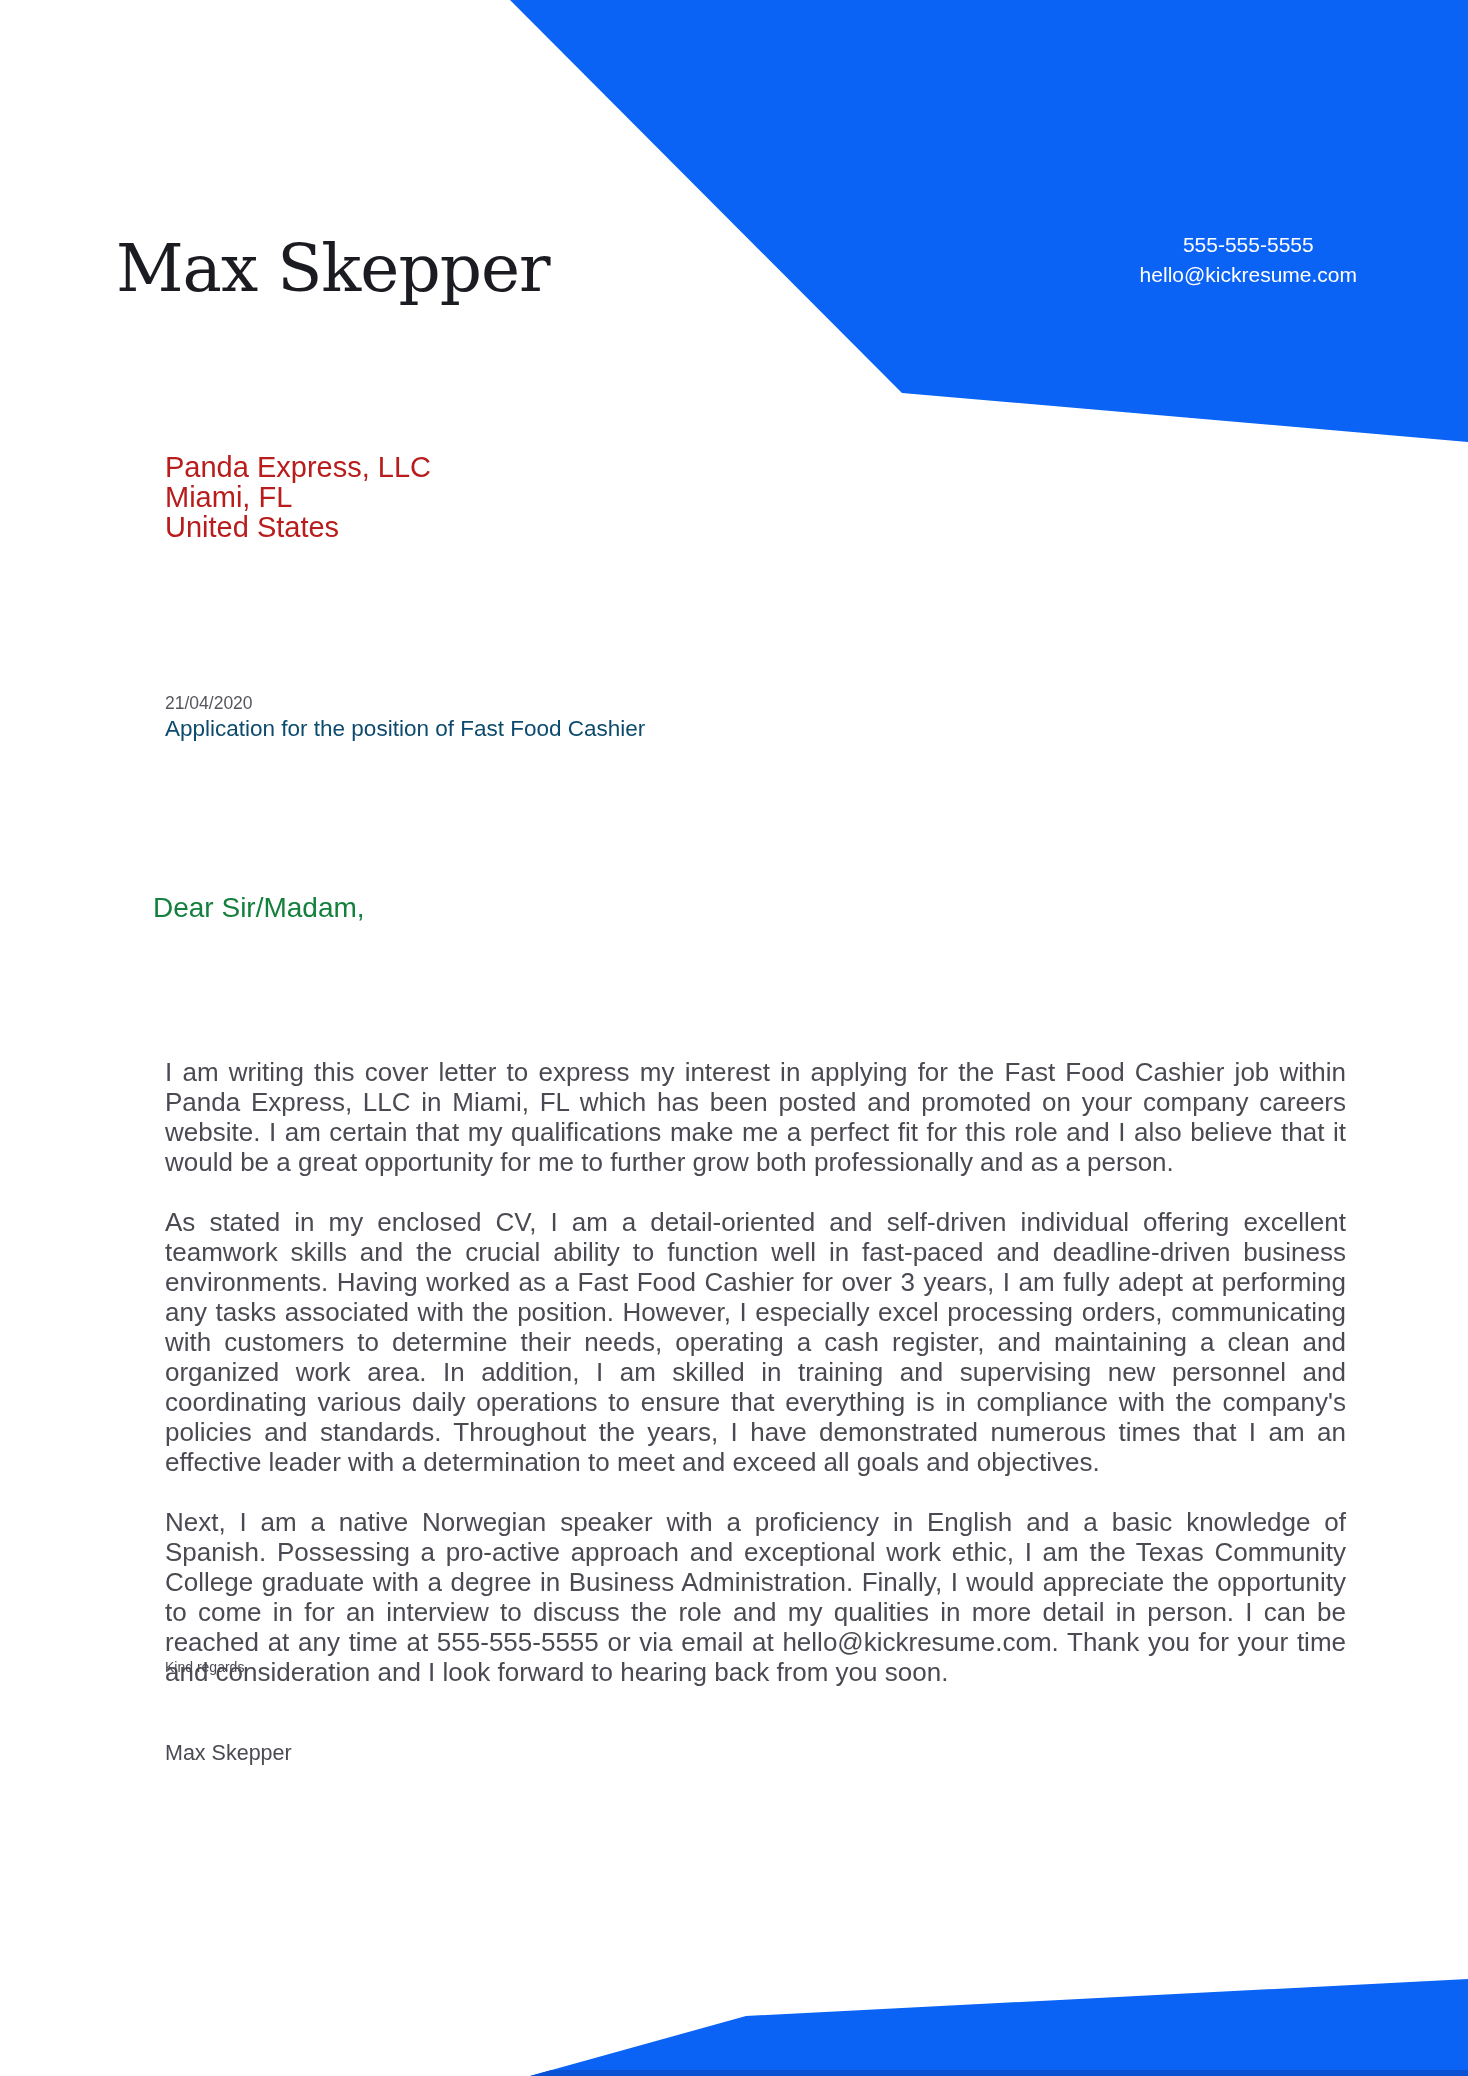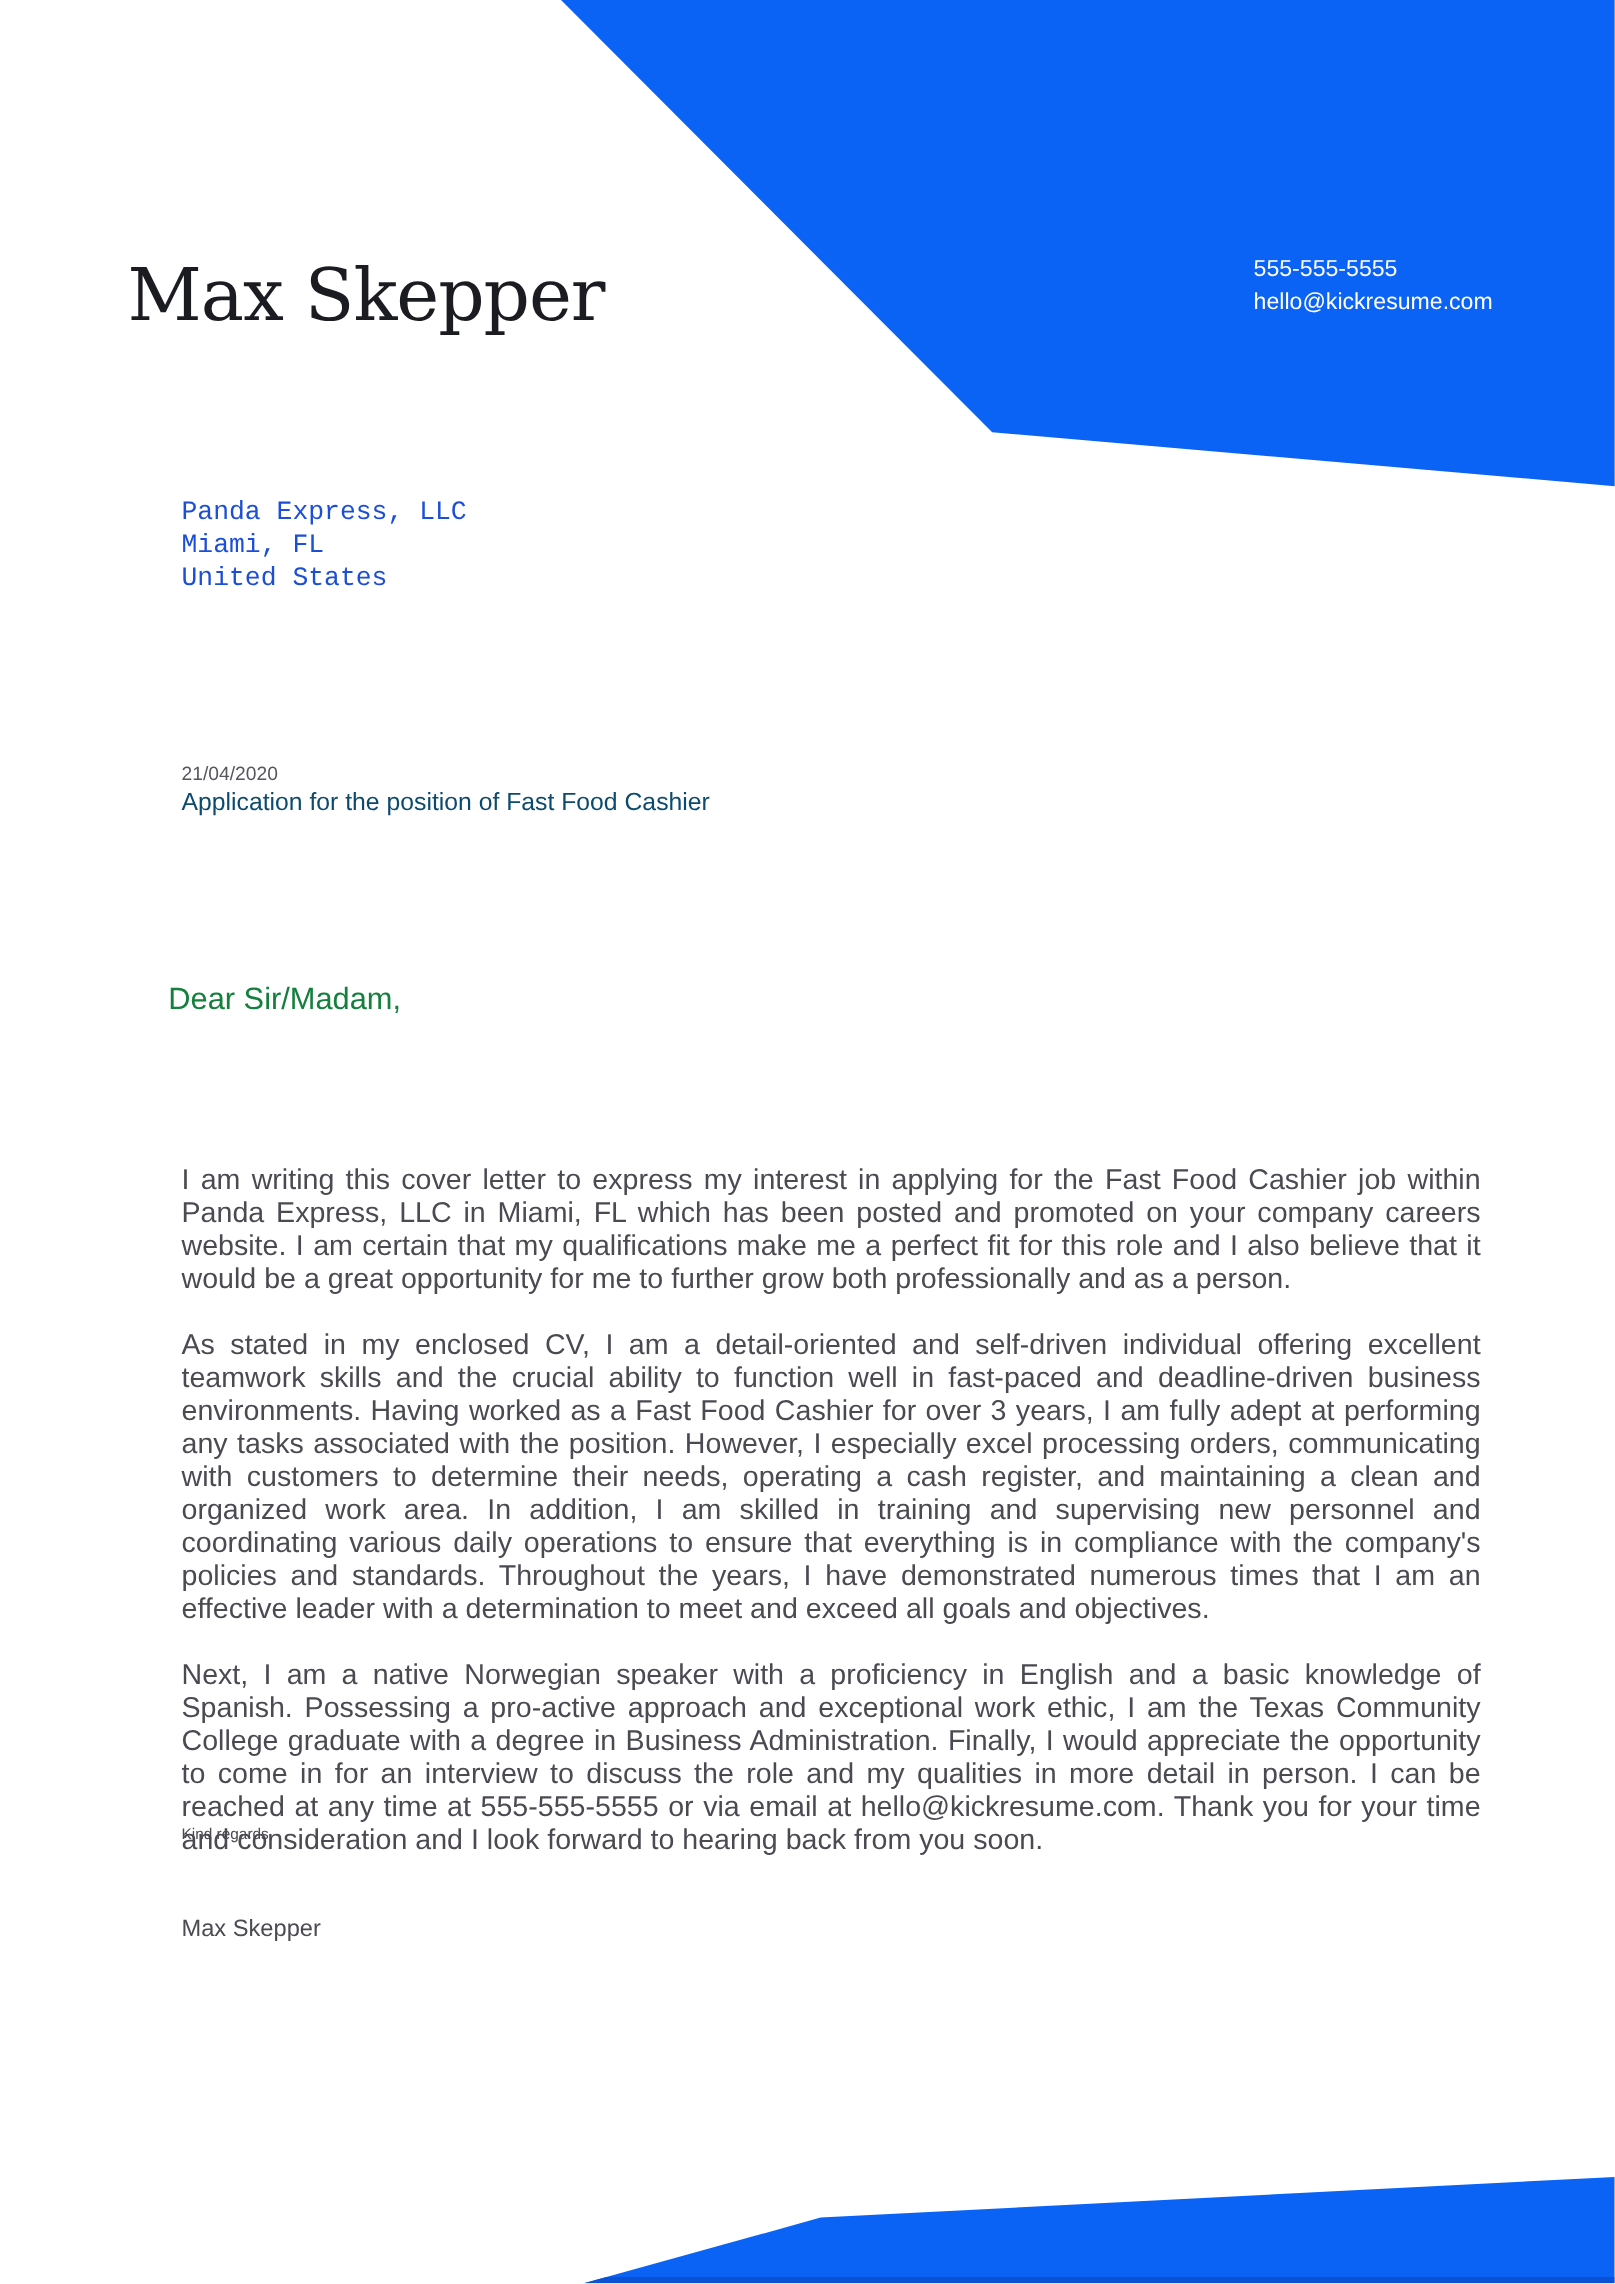--- a/index.html
+++ b/index.html
@@ -20,32 +20,31 @@
     font-family: "DejaVu Serif", serif;
     font-size: 66px;
     line-height: 1;
     color: #1b1b22;
     letter-spacing: -1px;
     white-space: nowrap;
   }
   .contact-block {
     position: absolute;
     top: 230px; right: 111px;
-    text-align: left;
+    text-align: center;
     color: #ffffff;
     font-size: 21px;
     line-height: 30px;
   }
   .recipient-block {
     position: absolute;
     left: 165px; top: 452px;
-    color: #1d4ed8;
-    font-size: 24px;
+    color: #b91c1c;
+    font-size: 29px;
     line-height: 30px;
-    font-family: Liberation Mono, monospace;
   }
   .date-line {
     position: absolute;
     left: 165px; top: 692px;
     color: #56565e;
     font-size: 17.5px;
     line-height: 22px;
   }
   .subject-line {
     position: absolute;

